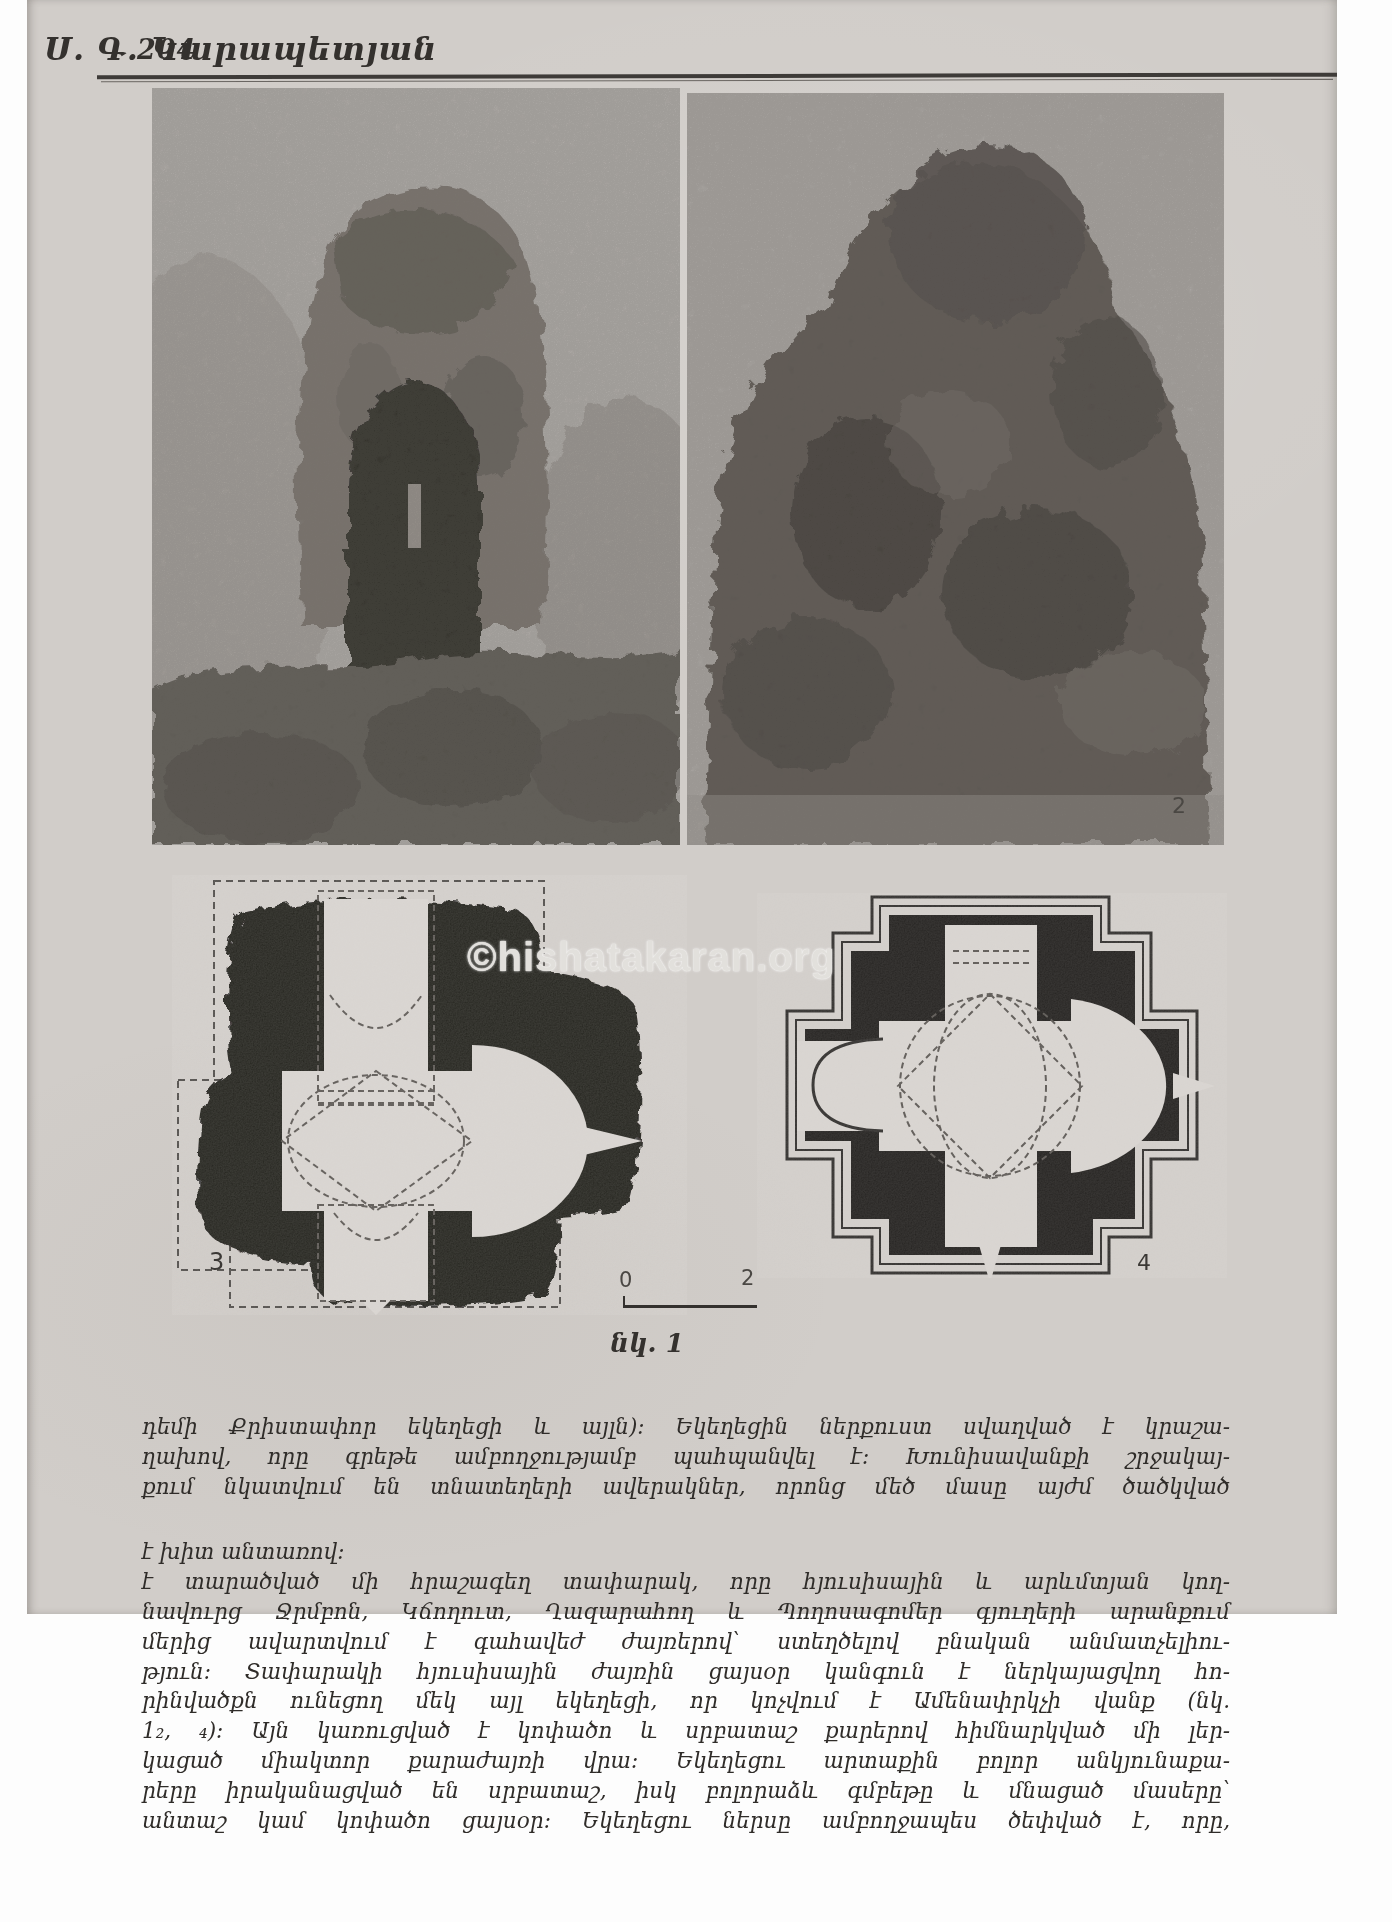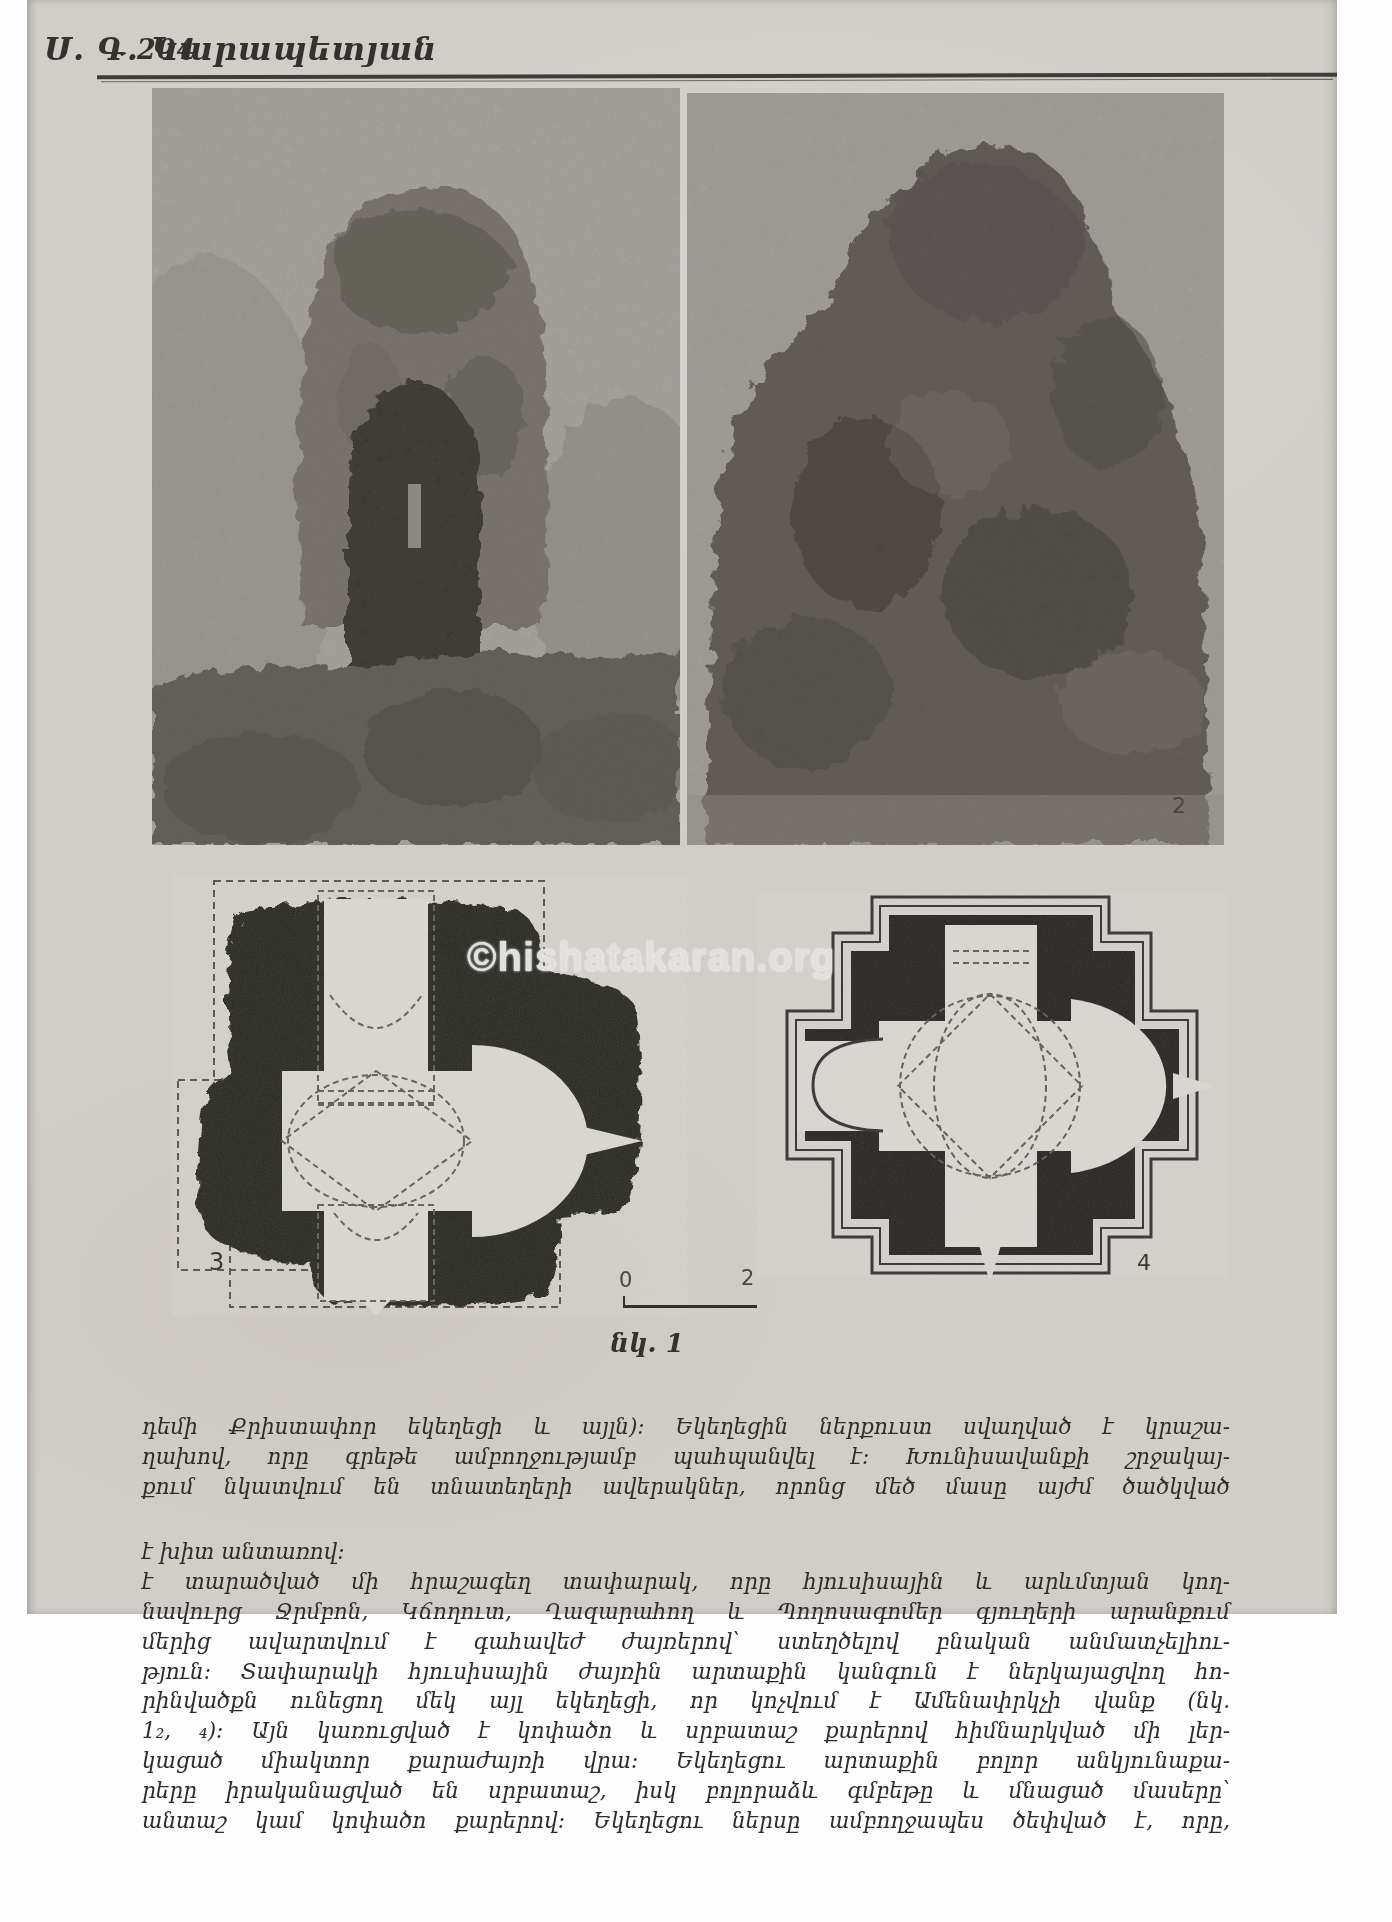--- a/index.html
+++ b/index.html
@@ -188,22 +188,22 @@
         <div>
           <div class="line">դեմի Քրիստափոր եկեղեցի և այլն)։ Եկեղեցին ներքուստ սվաղված է կրաշա-</div>
           <div class="line">ղախով, որը գրեթե ամբողջությամբ պահպանվել է։ Խունիսավանքի շրջակայ-</div>
           <div class="line">քում նկատվում են տնատեղերի ավերակներ, որոնց մեծ մասը այժմ ծածկված</div>
           <div class="line short-last">է խիտ անտառով։</div>
         </div>
         <div>
           <div class="line">է տարածված մի հրաշագեղ տափարակ, որը հյուսիսային և արևմտյան կող-</div>
           <div class="line">նավուրց Ջրմբոն, Կճողուտ, Ղազարահող և Պողոսագոմեր գյուղերի արանքում</div>
           <div class="line">մերից ավարտվում է գահավեժ ժայռերով՝ ստեղծելով բնական անմատչելիու-</div>
-          <div class="line">թյուն։ Տափարակի հյուսիսային ժայռին արտաքին կանգուն է ներկայացվող հո-</div>
+          <div class="line">թյուն։ Տափարակի հյուսիսային ժայռին ցայսօր կանգուն է ներկայացվող հո-</div>
           <div class="line">րինվածքն ունեցող մեկ այլ եկեղեցի, որ կոչվում է Ամենափրկչի վանք (նկ.</div>
           <div class="line">1₂, ₄)։ Այն կառուցված է կոփածո և սրբատաշ քարերով հիմնարկված մի լեր-</div>
           <div class="line">կացած միակտոր քարաժայռի վրա։ Եկեղեցու արտաքին բոլոր անկյունաքա-</div>
           <div class="line">րերը իրականացված են սրբատաշ, իսկ բոլորաձև գմբեթը և մնացած մասերը՝</div>
-          <div class="line">անտաշ կամ կոփածո քարերով։ Եկեղեցու ներսը ամբողջապես ծեփված է, որը,</div>
+          <div class="line">անտաշ կամ կոփածո ցայսօր։ Եկեղեցու ներսը ամբողջապես ծեփված է, որը,</div>
         </div>
       </div>
   </div>
 </div>
 
 </body></html>

